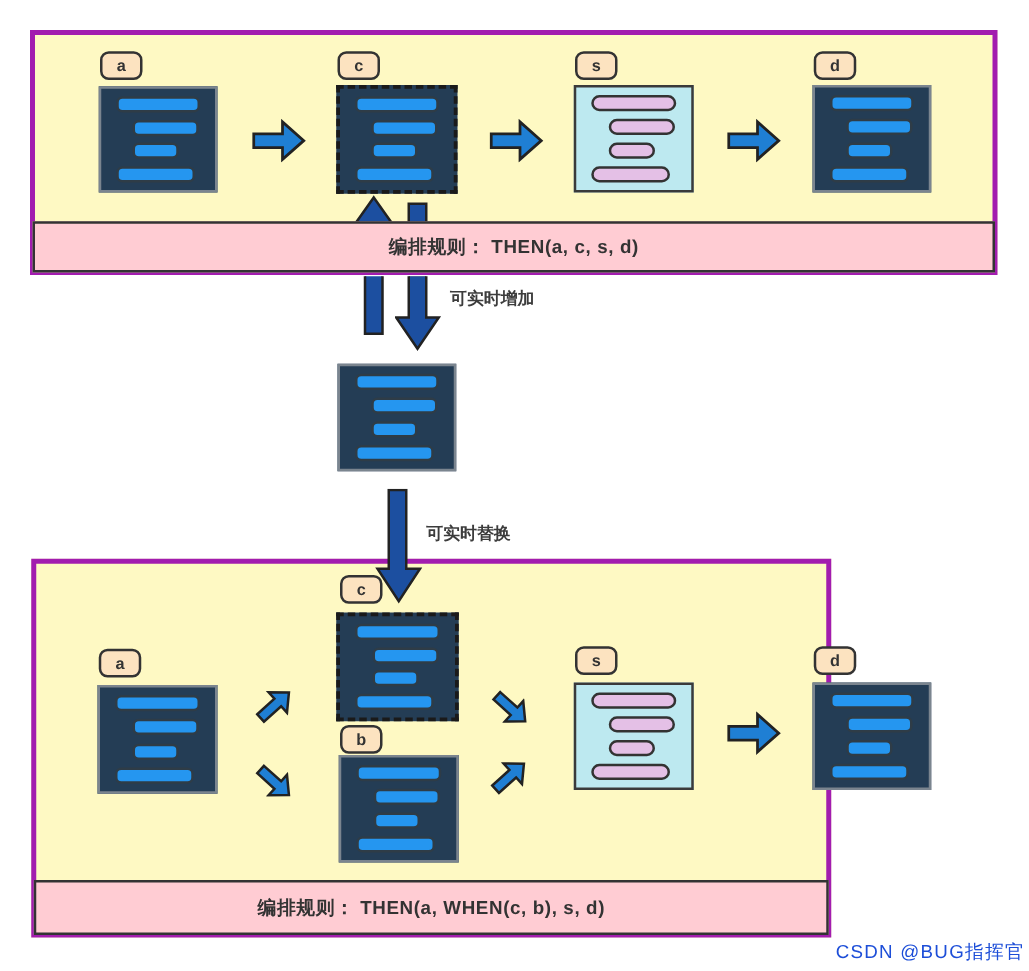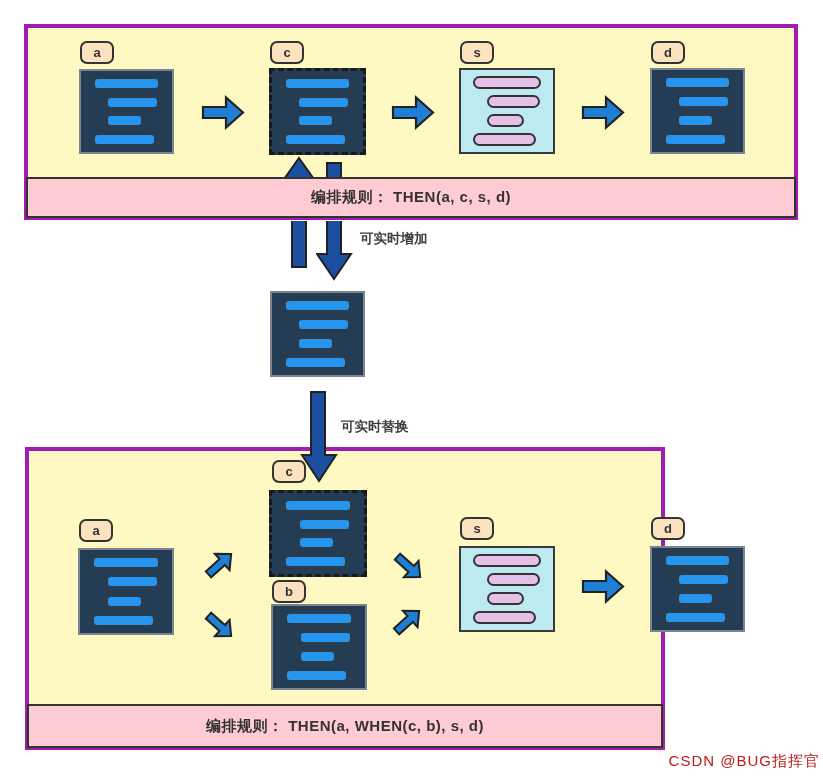--- a/index.html
+++ b/index.html
@@ -42,21 +42,21 @@
     display:flex; align-items:center; justify-content:center;
     font-weight:bold; font-size:13px; color:#333; z-index:4;
   }
   .arrow { position:absolute; z-index:3; }
   .annot {
     position:absolute; z-index:3; font-size:13.5px; font-weight:600;
     color:#3c3c3c; white-space:nowrap;
   }
   .watermark {
     position:absolute; right:3px; top:752px; z-index:1;
-    font-size:15px; color:#b91c1c; letter-spacing:1px;
+    font-size:15px; color:#1d4ed8; letter-spacing:1px;
   }
 </style>
 </head>
 <body>
 
 <div class="panel" style="left:24px;top:24px;width:774px;height:196px">
   <div class="banner" style="height:37px">
     <span>编排规则： THEN(a, c, s, d)</span>
   </div>
 </div>

